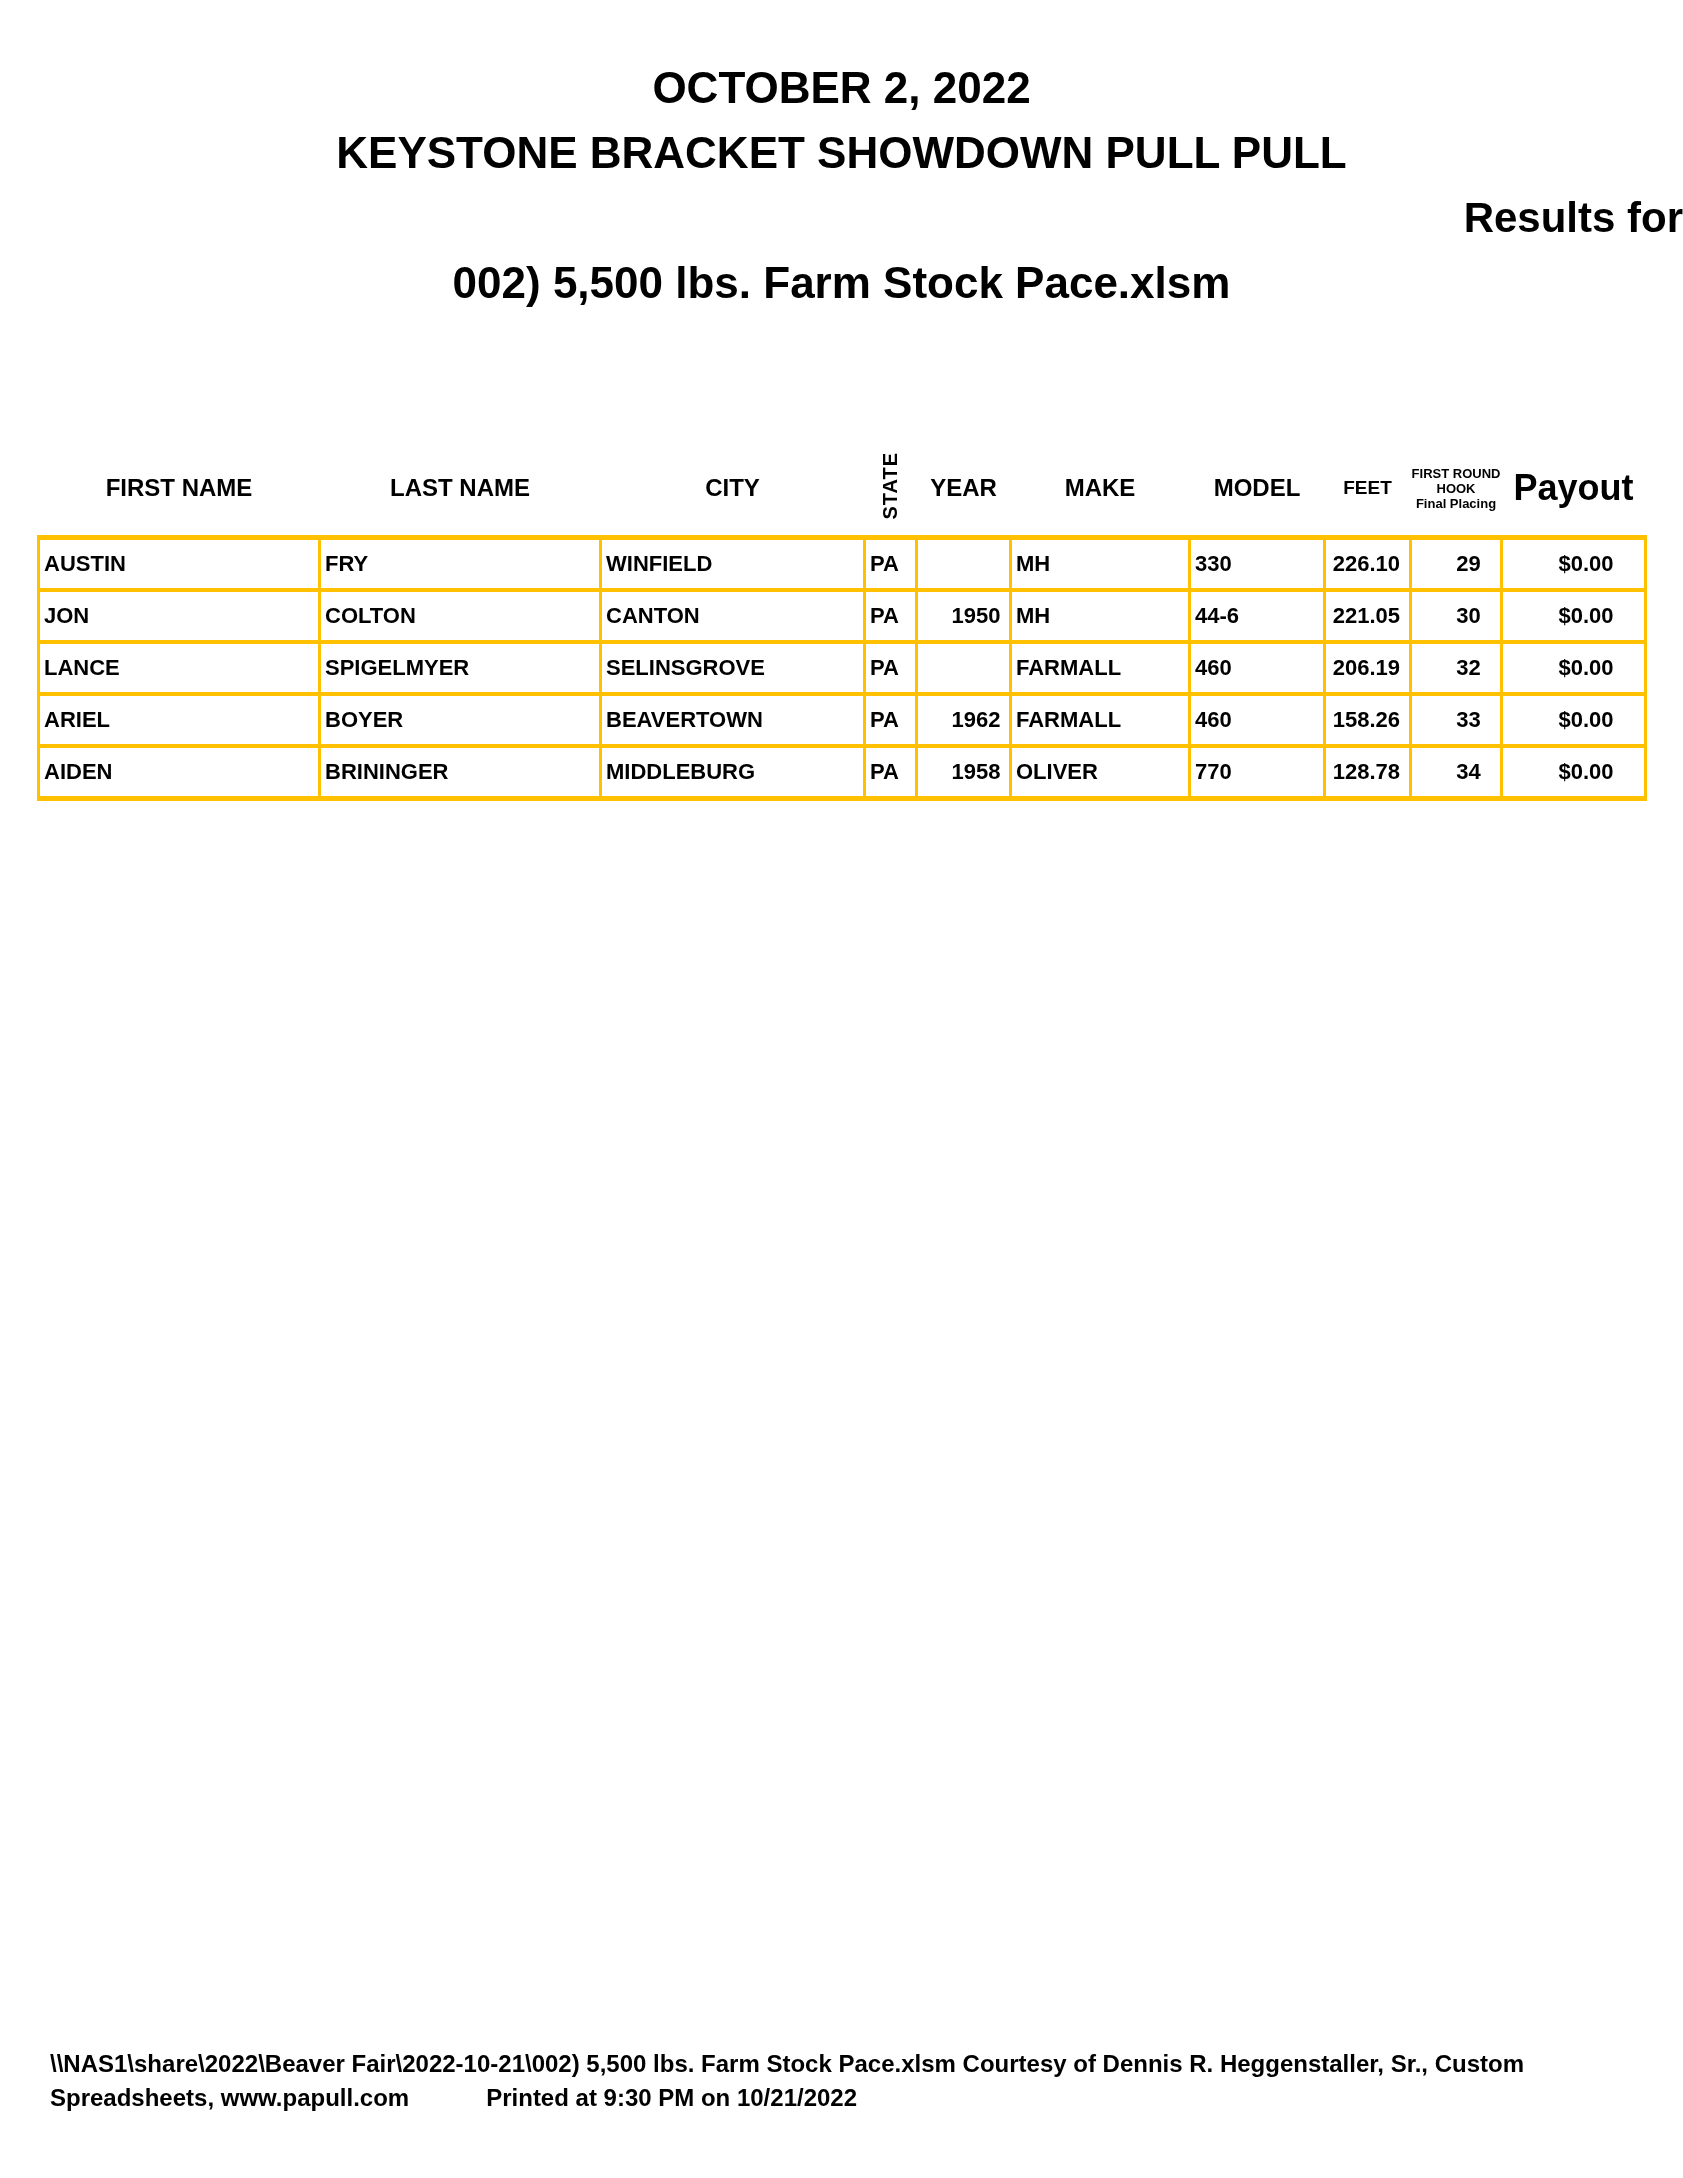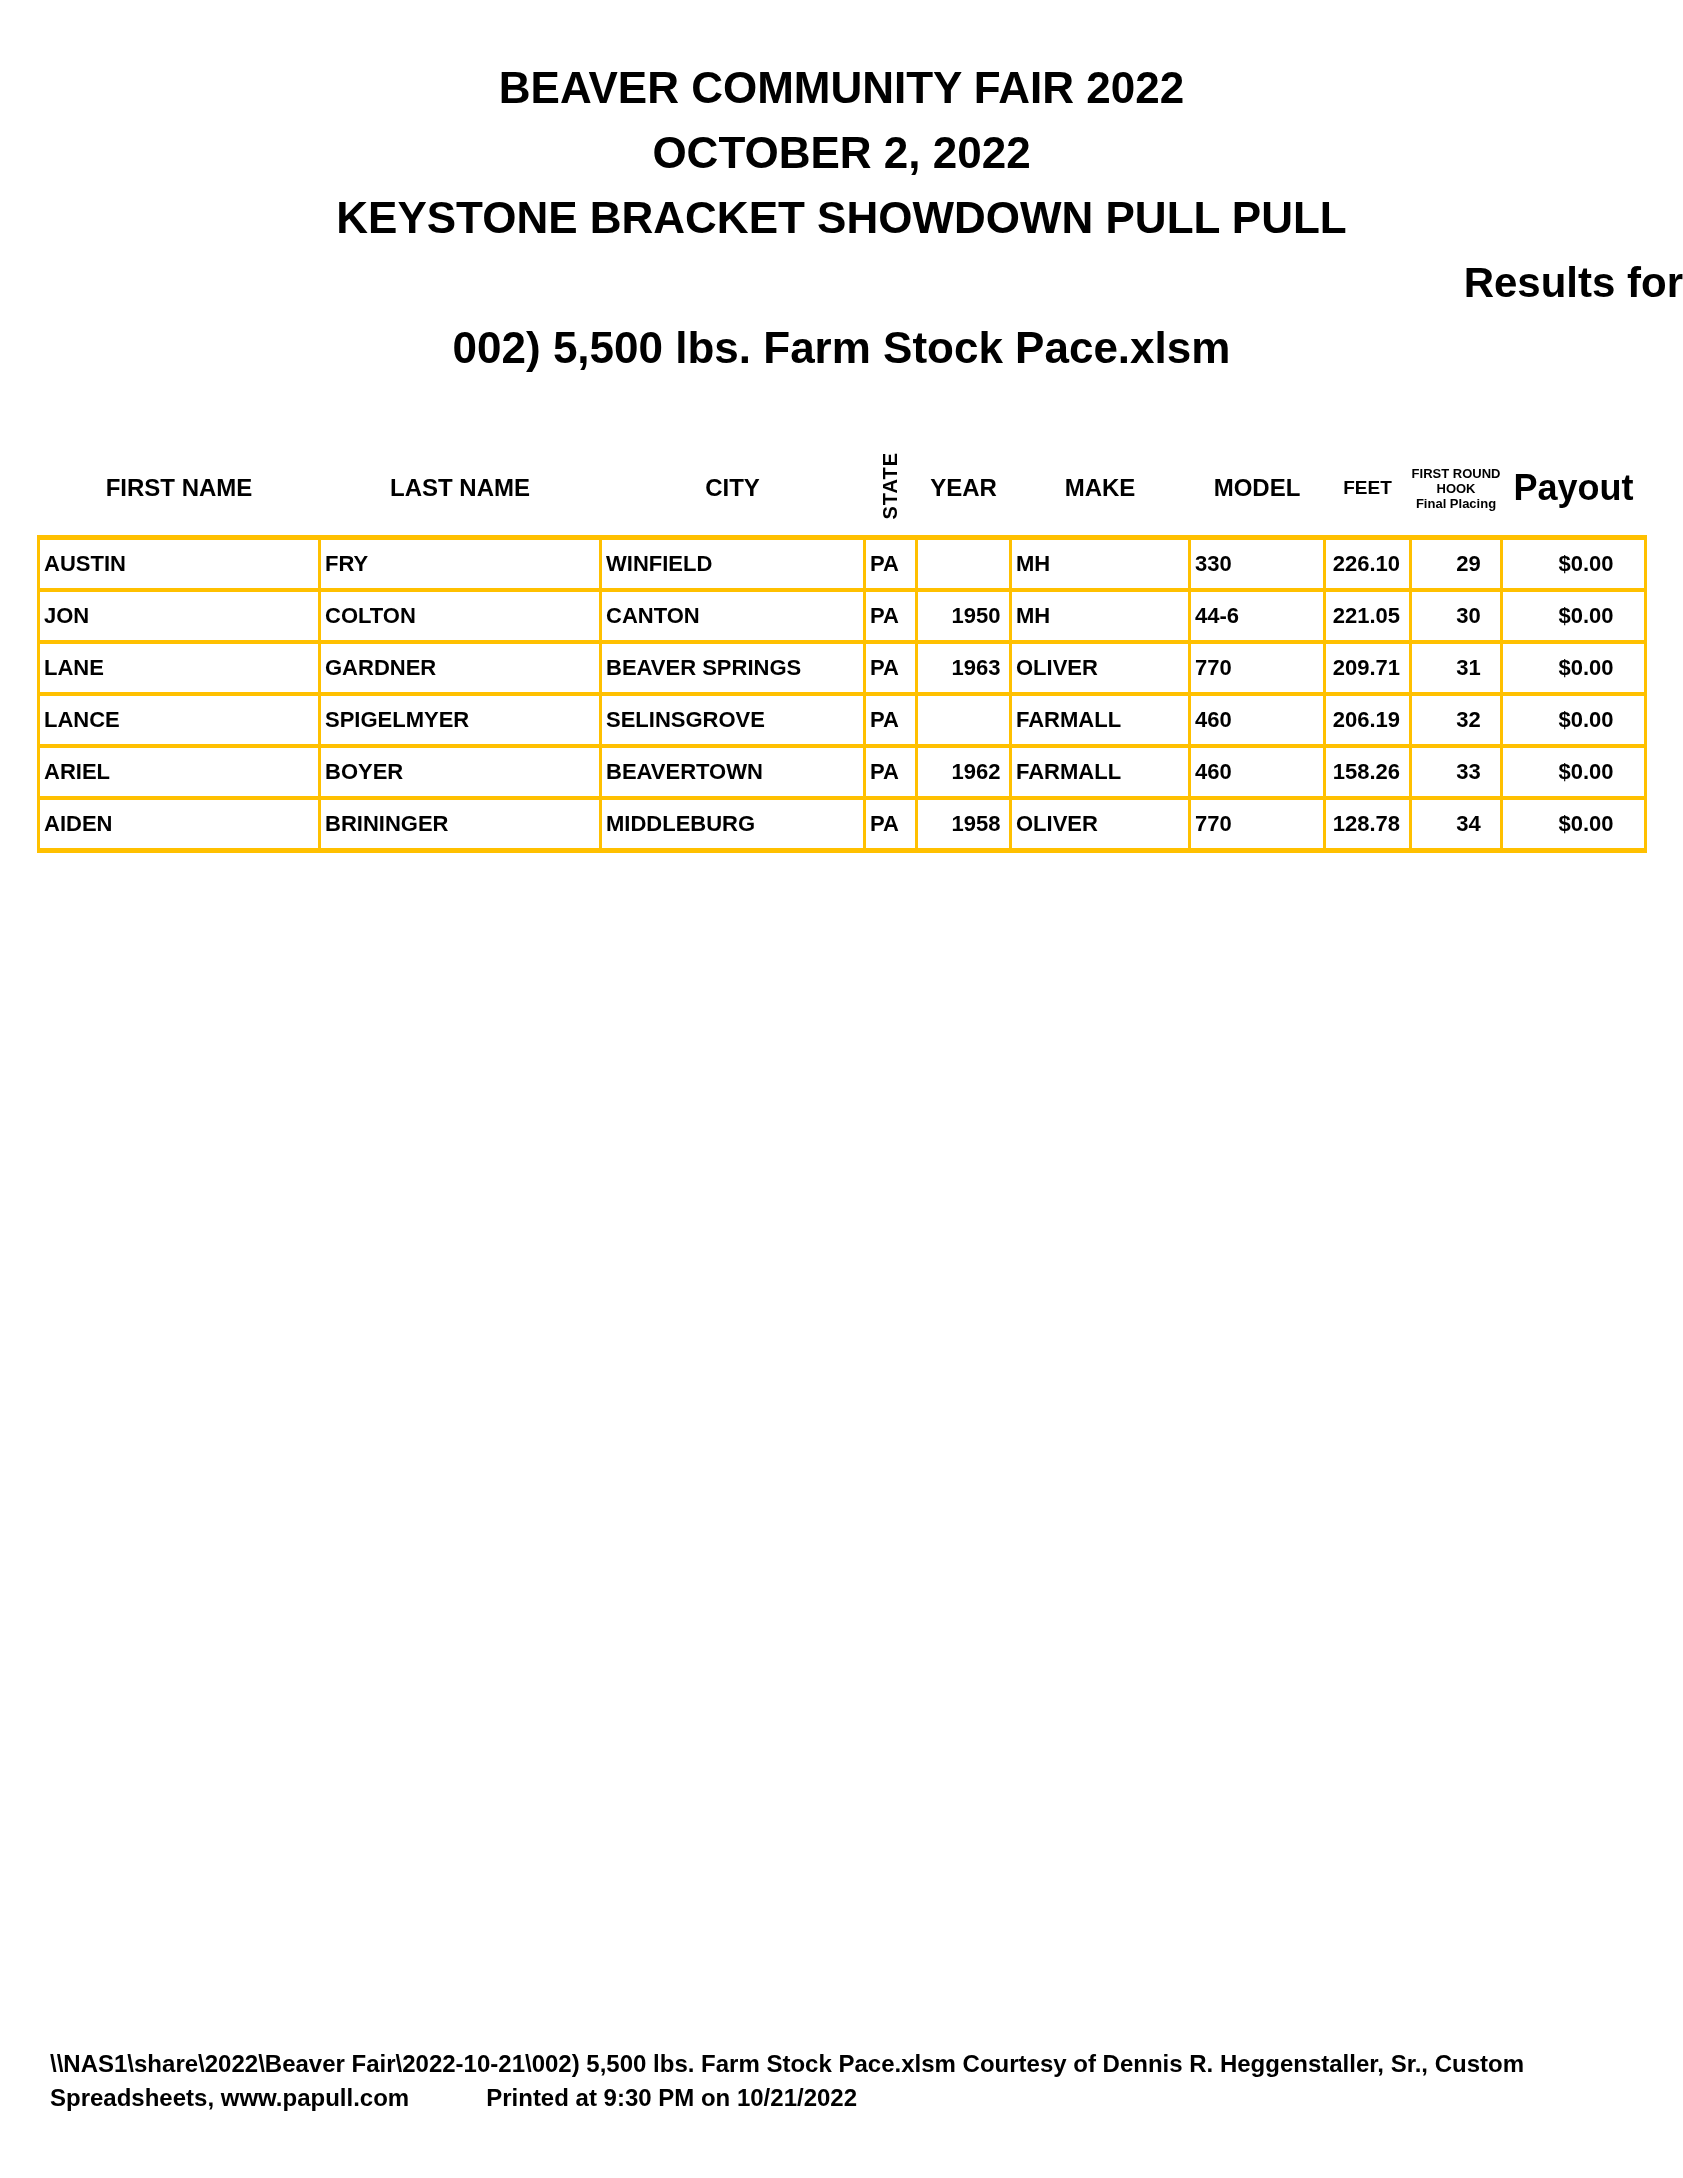--- a/index.html
+++ b/index.html
@@ -95,21 +95,20 @@
   }
   .footer .fline { line-height: 34px; white-space: nowrap; }
   .printed { margin-left: 77px; }
 </style>
 </head>
 <body>
 
 <div class="page">
 
   <header class="titles">
-    <div class="line fs44">BEAVER COMMUNITY FAIR 2022</div>
     <div class="line fs44">OCTOBER 2, 2022</div>
     <div class="line fs44">KEYSTONE BRACKET SHOWDOWN PULL PULL</div>
     <div class="line fs42">Results for</div>
     <div class="line fs44">002) 5,500 lbs. Farm Stock Pace.xlsm</div>
   </header>
 
   <div class="table-area">
     <table class="results">
       <colgroup>
         <col style="width:281px">
@@ -160,32 +159,20 @@
           <td class="al">CANTON</td>
           <td class="al">PA</td>
           <td class="ac">1950</td>
           <td class="al">MH</td>
           <td class="al">44-6</td>
           <td class="ar">221.05</td>
           <td class="ac">30</td>
           <td class="ac">$0.00</td>
         </tr>
         <tr>
-          <td class="al">LANE</td>
-          <td class="al">GARDNER</td>
-          <td class="al">BEAVER SPRINGS</td>
-          <td class="al">PA</td>
-          <td class="ac">1963</td>
-          <td class="al">OLIVER</td>
-          <td class="al">770</td>
-          <td class="ar">209.71</td>
-          <td class="ac">31</td>
-          <td class="ac">$0.00</td>
-        </tr>
-        <tr>
           <td class="al">LANCE</td>
           <td class="al">SPIGELMYER</td>
           <td class="al">SELINSGROVE</td>
           <td class="al">PA</td>
           <td class="ac"></td>
           <td class="al">FARMALL</td>
           <td class="al">460</td>
           <td class="ar">206.19</td>
           <td class="ac">32</td>
           <td class="ac">$0.00</td>

